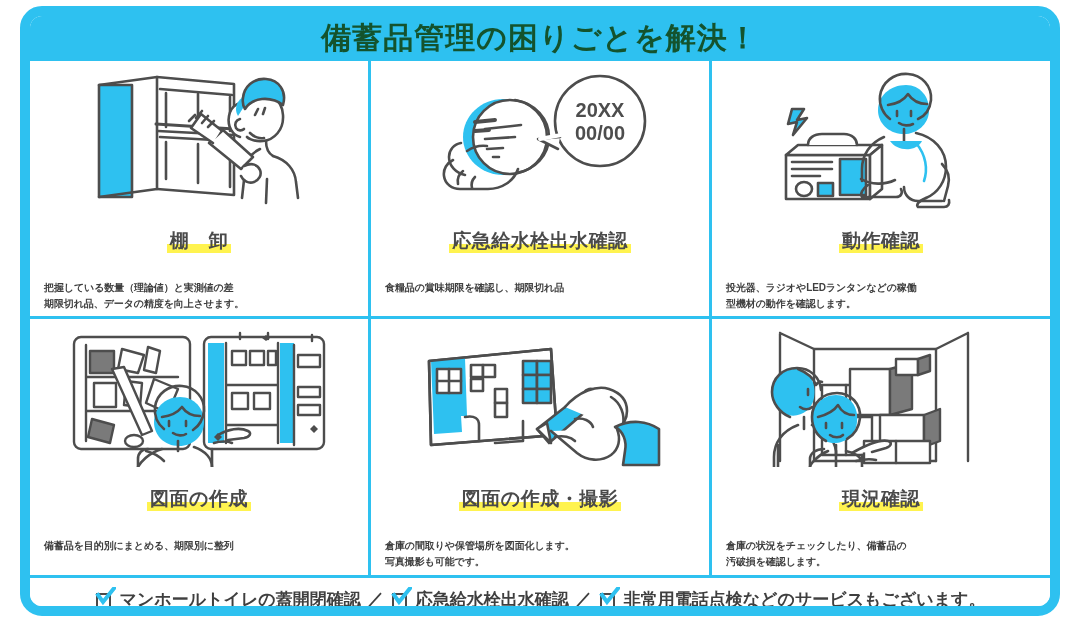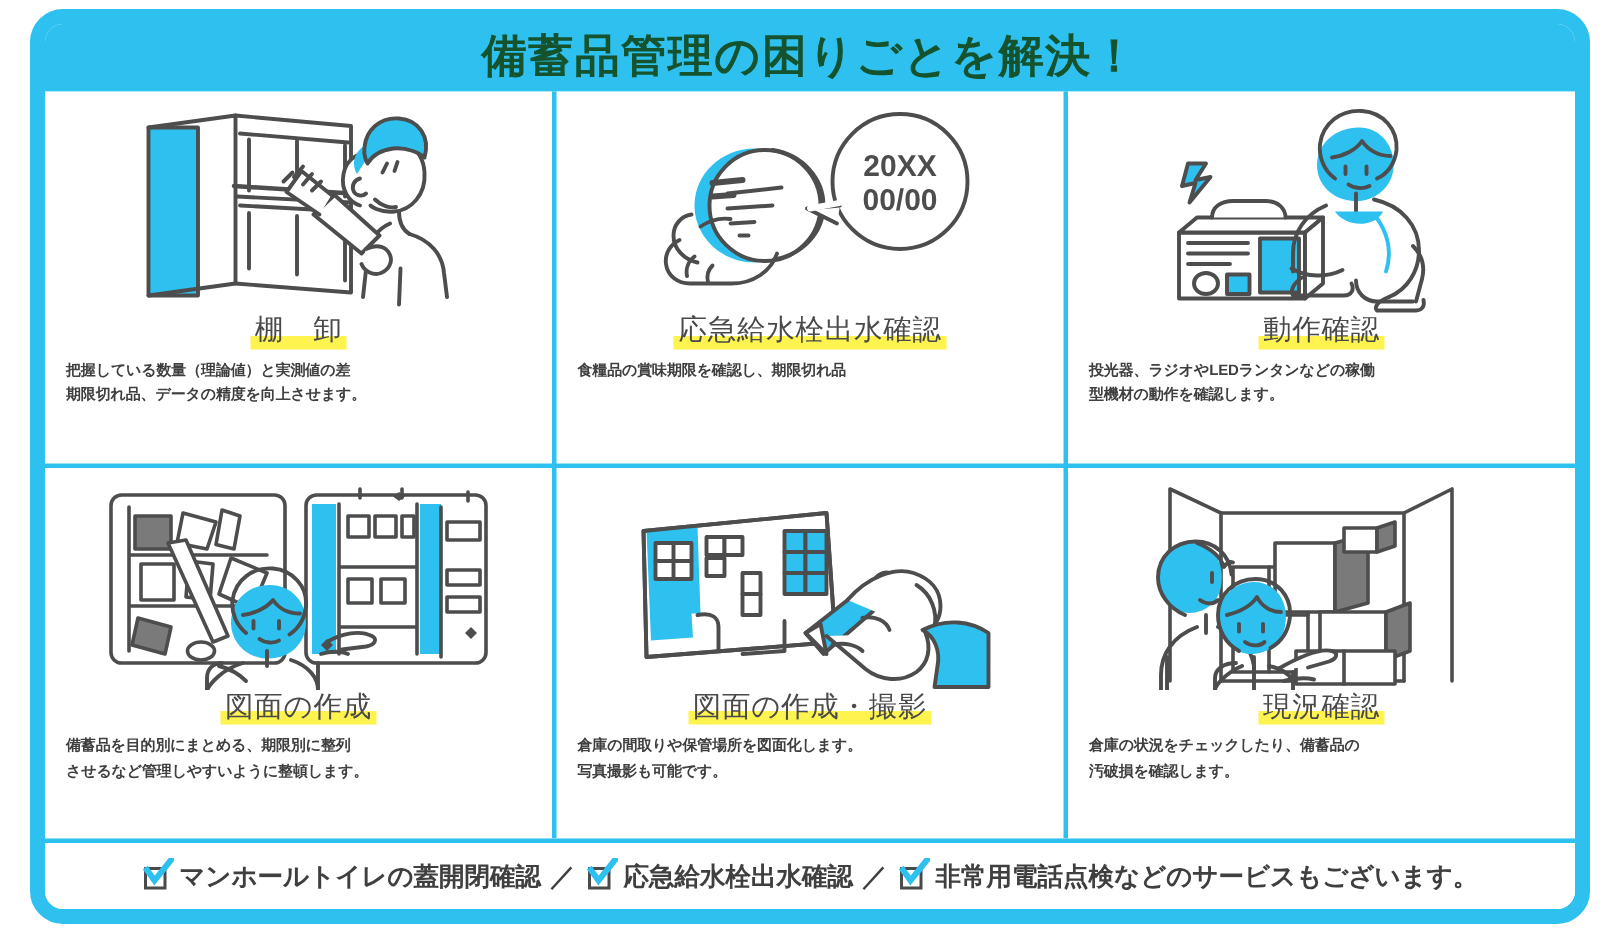--- a/index.html
+++ b/index.html
@@ -68,36 +68,37 @@
     padding: 0;
   }
   .card {
     background: #ffffff;
     display: flex;
     flex-direction: column;
     align-items: center;
     padding: 6px 14px 4px 14px;
     box-sizing: border-box;
     overflow: hidden;
+    gap: 20px;
   }
 
   .art {
     flex: 0 0 auto;
     height: 142px;
     width: 100%;
     display: flex;
     align-items: center;
     justify-content: center;
   }
   .art svg { display: block; }
 
   .card-title {
     position: relative;
     font-size: 19px;
-    font-weight: normal;
+    font-weight: bold;
     color: #4a4a4a;
     line-height: 1.1;
     margin: 2px 0 7px 0;
     padding: 0 3px 1px 3px;
     white-space: nowrap;
     background: linear-gradient(to top, #fff34f 0 9px, rgba(255,255,255,0) 9px 100%);
     letter-spacing: 0.5px;
   }
   .card-body {
     font-size: 10px;
@@ -339,21 +340,20 @@
               <path d="M78 126 c8 2 14 6 18 10"></path>
               <path d="M150 110 c10 -6 22 -8 30 -4 c4 2 2 6 -4 7 l-16 2"></path>
               <path d="M146 118 c6 -2 14 -2 18 0"></path>
               <path d="M144 142 l0 -18"></path>
             </g>
           </svg>
         </div>
         <div class="card-title">図面の作成</div>
         <div class="card-body">
           <span>備蓄品を目的別にまとめる、期限別に整列</span>
-          <span>させるなど管理しやすいように整頓します。</span>
         </div>
       </div>
 
       <div class="card">
         <div class="art">
           <svg width="250" height="142" viewBox="0 0 250 142">
             <g fill="none" stroke="#4d4d4d" stroke-width="2.6" stroke-linecap="round" stroke-linejoin="round">
               <path d="M14 36 l122 -12 l6 86 l-126 10z" fill="#ffffff"></path>
               <path d="M16 36 l34 -3 l2 58 l-6 0 l1 16 l-28 2z" fill="#2ec1f0" stroke="none"></path>
               <path d="M14 36 l122 -12 l6 86 l-126 10z" fill="none"></path>

